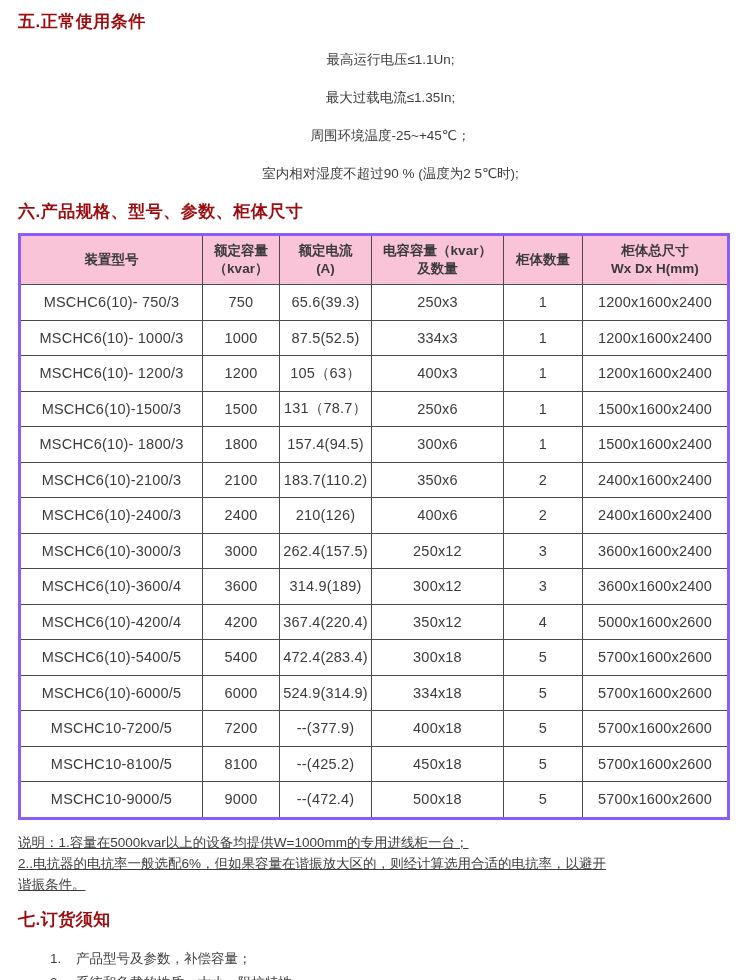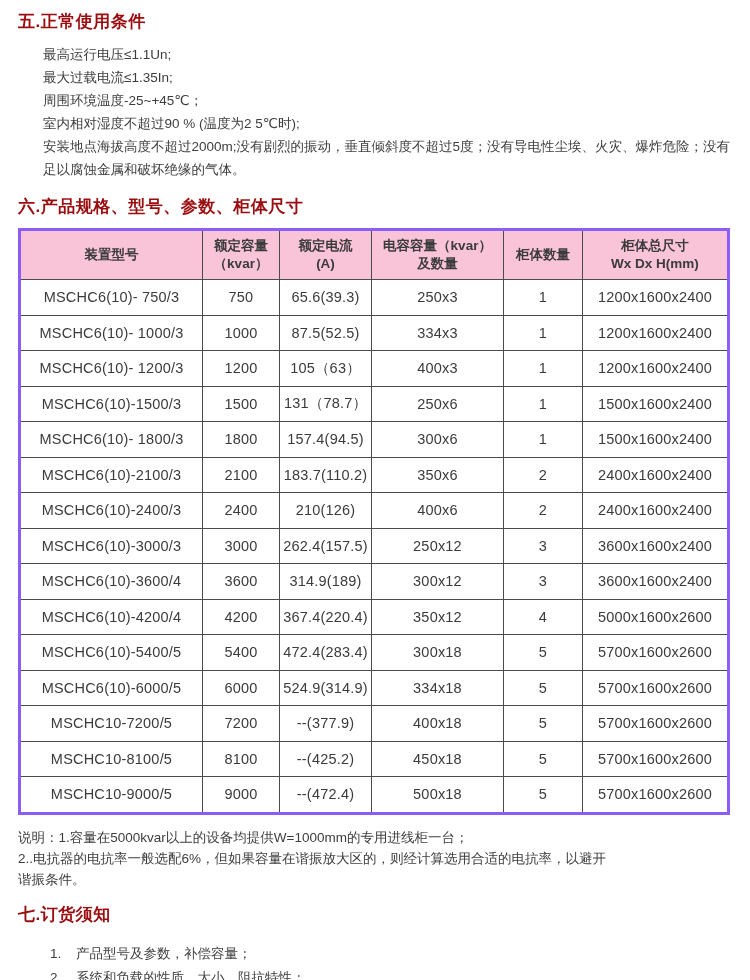--- a/index.html
+++ b/index.html
@@ -26,21 +26,22 @@
     letter-spacing: 0.5px;
     margin: 0 0 10px 0;
   }
   .conditions {
     margin: 0 0 14px 25px;
     width: 695px;
   }
   .condition-line {
     font-size: 13.5px;
     line-height: 23px;
-    margin: 0;
+    margin: 15px;
+    text-align: center;
   }
   table.spec-table {
     border-collapse: collapse;
     table-layout: fixed;
     width: 711px;
     margin: 2px 0 12px 0;
     border: 3px solid #8b5cf6;
   }
   table.spec-table th,
   table.spec-table td {
@@ -60,20 +61,21 @@
     color: #3b3b3b;
   }
   table.spec-table td {
     height: 34.5px;
     font-size: 14.5px;
     color: #3b3b3b;
     letter-spacing: 0.2px;
   }
   .notes {
     margin: 10px 0 0 0;
+    text-decoration: underline;
   }
   .note-line {
     font-size: 13.5px;
     line-height: 21px;
     margin: 0;
   }
   .section-title.order-title {
     margin-top: 13px;
     margin-bottom: 16px;
   }
@@ -95,21 +97,20 @@
 
 <div class="page">
 
   <h2 class="section-title">五.正常使用条件</h2>
 
   <div class="conditions">
     <p class="condition-line">最高运行电压≤1.1Un;</p>
     <p class="condition-line">最大过载电流≤1.35In;</p>
     <p class="condition-line">周围环境温度-25~+45℃；</p>
     <p class="condition-line">室内相对湿度不超过90 % (温度为2 5℃时);</p>
-    <p class="condition-line">安装地点海拔高度不超过2000m;没有剧烈的振动，垂直倾斜度不超过5度；没有导电性尘埃、火灾、爆炸危险；没有足以腐蚀金属和破坏绝缘的气体。</p>
   </div>
 
   <h2 class="section-title">六.产品规格、型号、参数、柜体尺寸</h2>
 
   <table class="spec-table">
     <colgroup>
       <col style="width:183px">
       <col style="width:77px">
       <col style="width:92px">
       <col style="width:132px">

